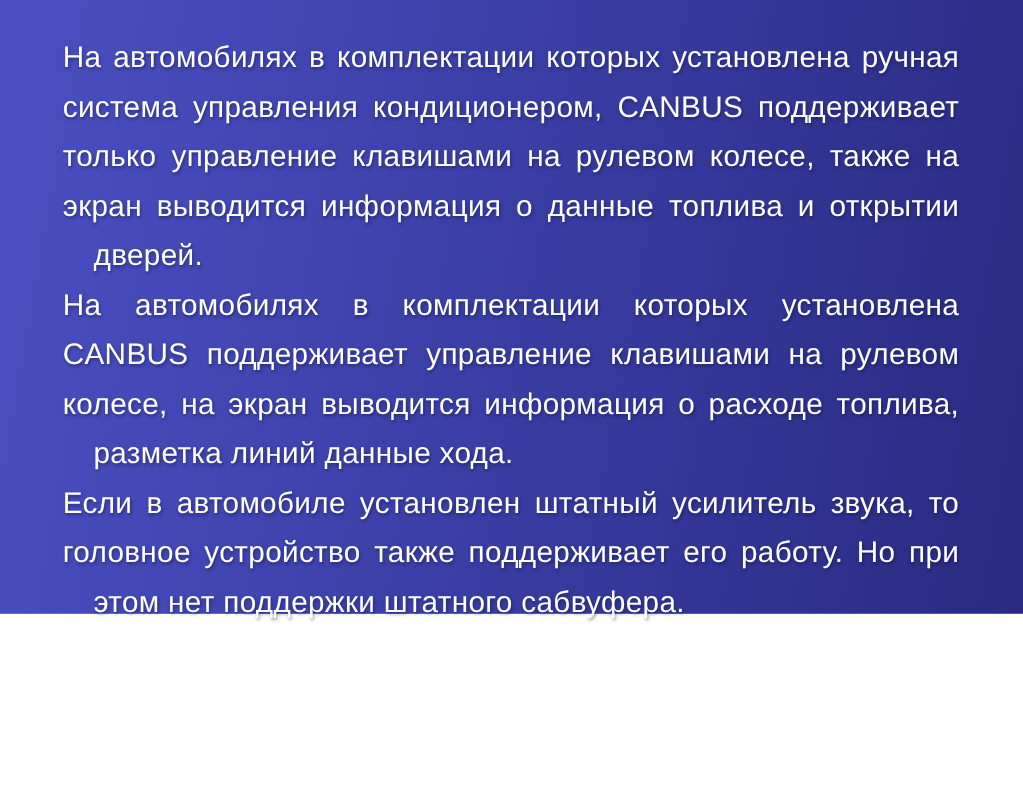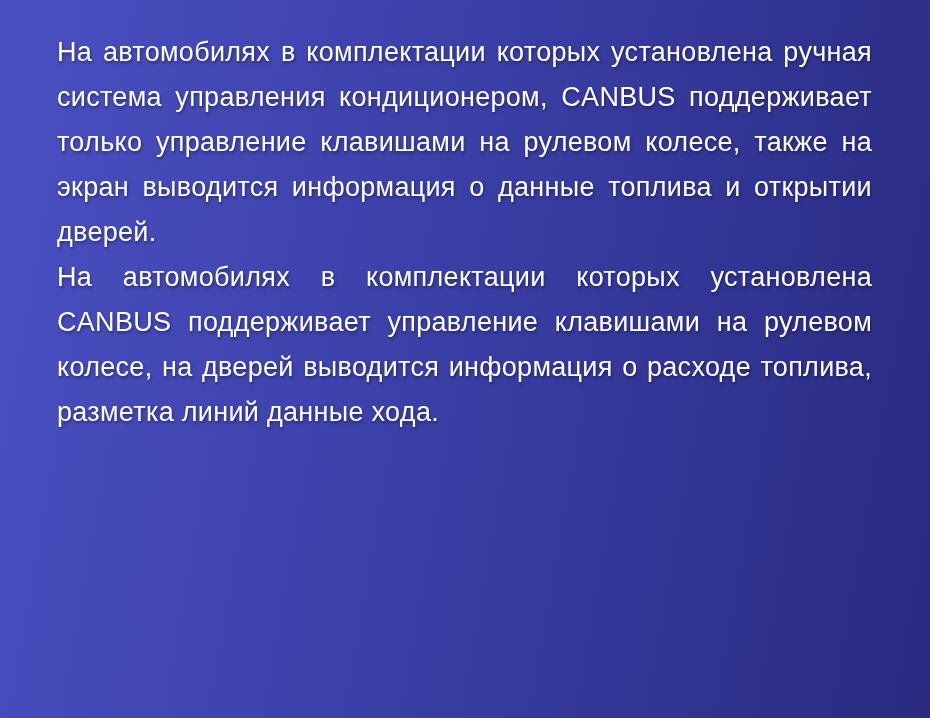--- a/index.html
+++ b/index.html
@@ -8,21 +8,21 @@
     --bg-right: #292a80;
     --text-color: #ffffff;
   }
   * { margin: 0; padding: 0; box-sizing: border-box; }
   html, body { width: 930px; height: 718px; overflow: hidden; }
   body {
     font-family: "Liberation Sans", "DejaVu Sans", sans-serif;
   }
   .slide {
     width: 930px;
-    height: 718px;
+    height: 558px;
     background: linear-gradient(100deg, var(--bg-left) 0%, var(--bg-mid) 45%, var(--bg-right) 100%);
     position: relative;
   }
   .text-block {
     position: absolute;
     left: 57px;
     top: 30px;
     width: 815px;
     color: var(--text-color);
     font-size: 27px;
@@ -36,34 +36,40 @@
     line-height: 45px;
     overflow: hidden;
     white-space: normal;
     text-align: justify;
     text-align-last: justify;
     text-justify: inter-word;
     text-shadow: 1px 2px 3px rgba(12, 12, 50, 0.45);
   }
   .line.para-last {
     text-align-last: left;
+    margin-left: 28px;
   }
 </style>
 </head>
 <body>
 
 <div class="slide">
   <div class="text-block">
     <div class="paragraph">
         <div class="line">На автомобилях в комплектации которых установлена ручная</div>
         <div class="line">система управления кондиционером, CANBUS поддерживает</div>
         <div class="line">только управление клавишами на рулевом колесе, также на</div>
         <div class="line">экран выводится информация о данные топлива и открытии</div>
         <div class="line para-last">дверей.</div>
       </div>
     <div class="paragraph">
         <div class="line">На автомобилях в комплектации которых установлена</div>
         <div class="line">CANBUS поддерживает управление клавишами на рулевом</div>
-        <div class="line">колесе, на дверей выводится информация о расходе топлива,</div>
+        <div class="line">колесе, на экран выводится информация о расходе топлива,</div>
         <div class="line para-last">разметка линий данные хода.</div>
+      </div>
+    <div class="paragraph">
+        <div class="line">Если в автомобиле установлен штатный усилитель звука, то</div>
+        <div class="line">головное устройство также поддерживает его работу. Но при</div>
+        <div class="line para-last">этом нет поддержки штатного сабвуфера.</div>
       </div>
   </div>
 </div>
 
 </body></html>

